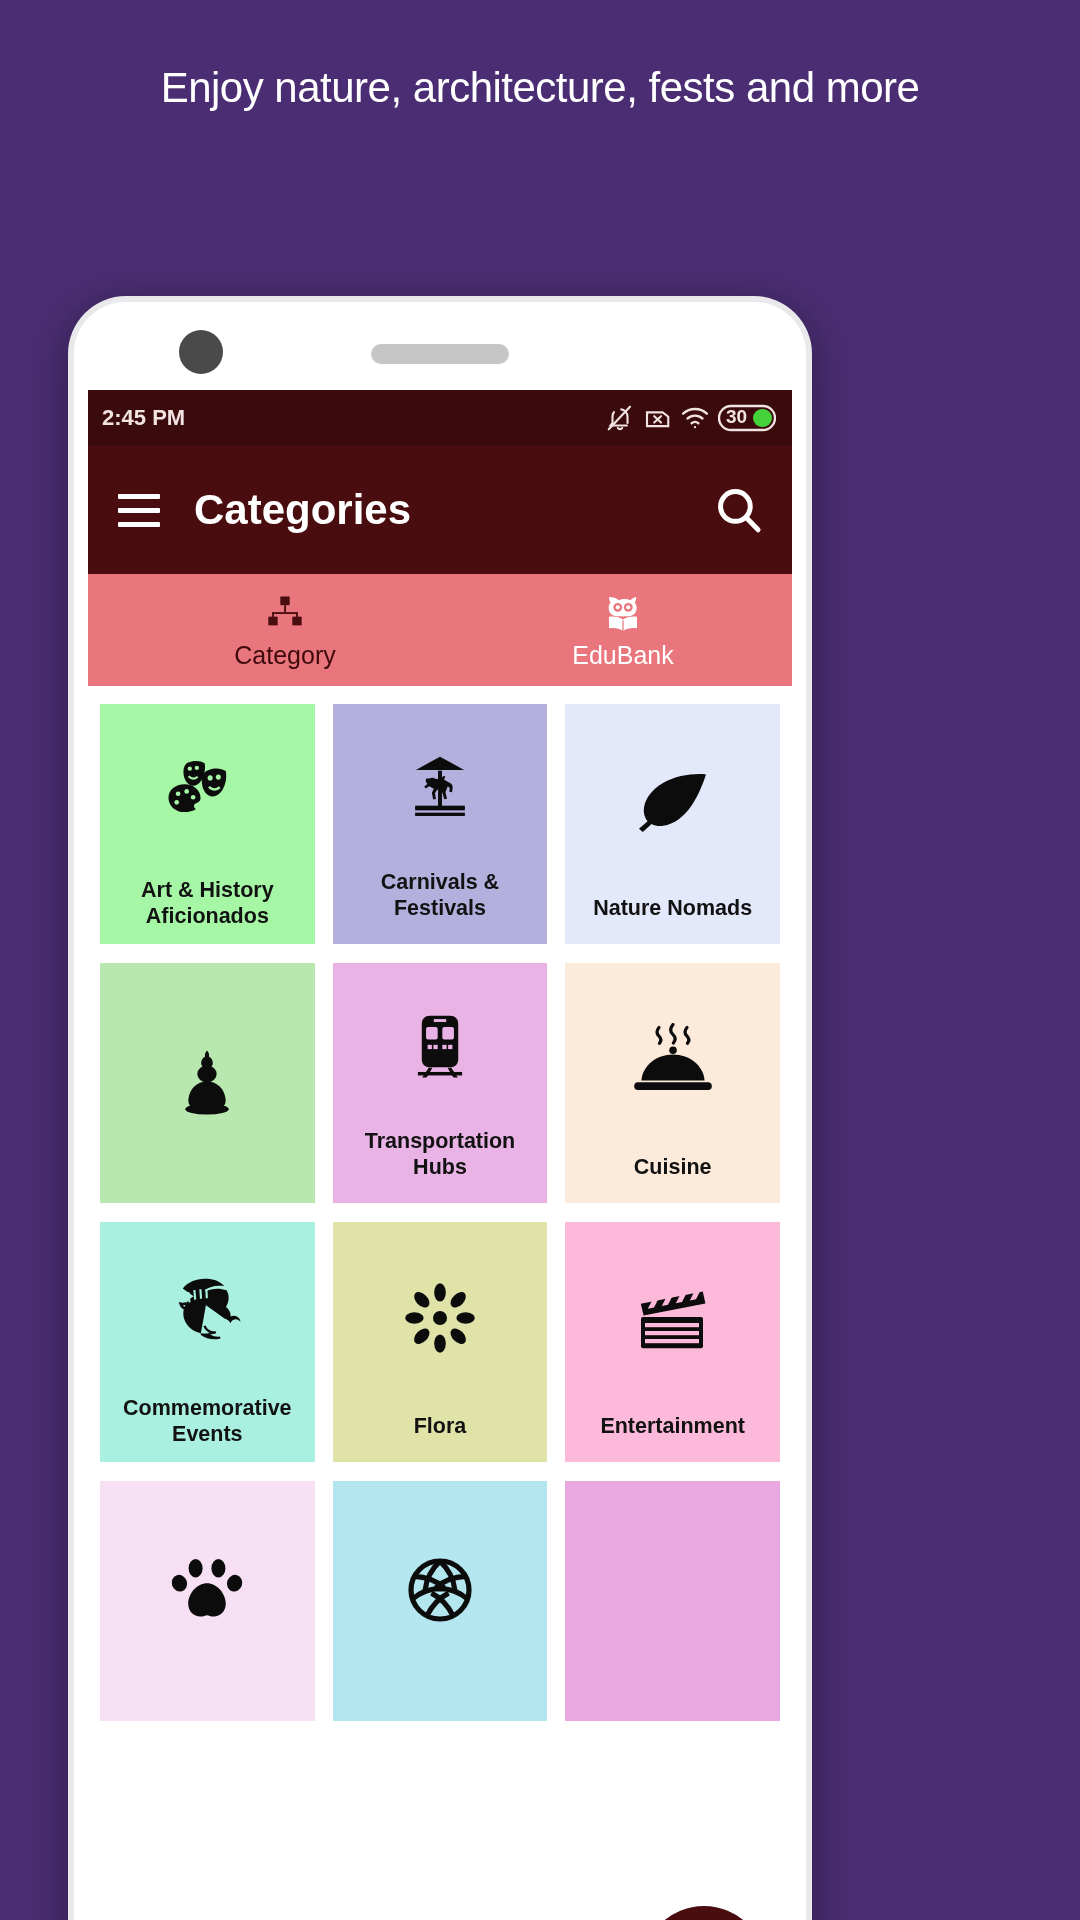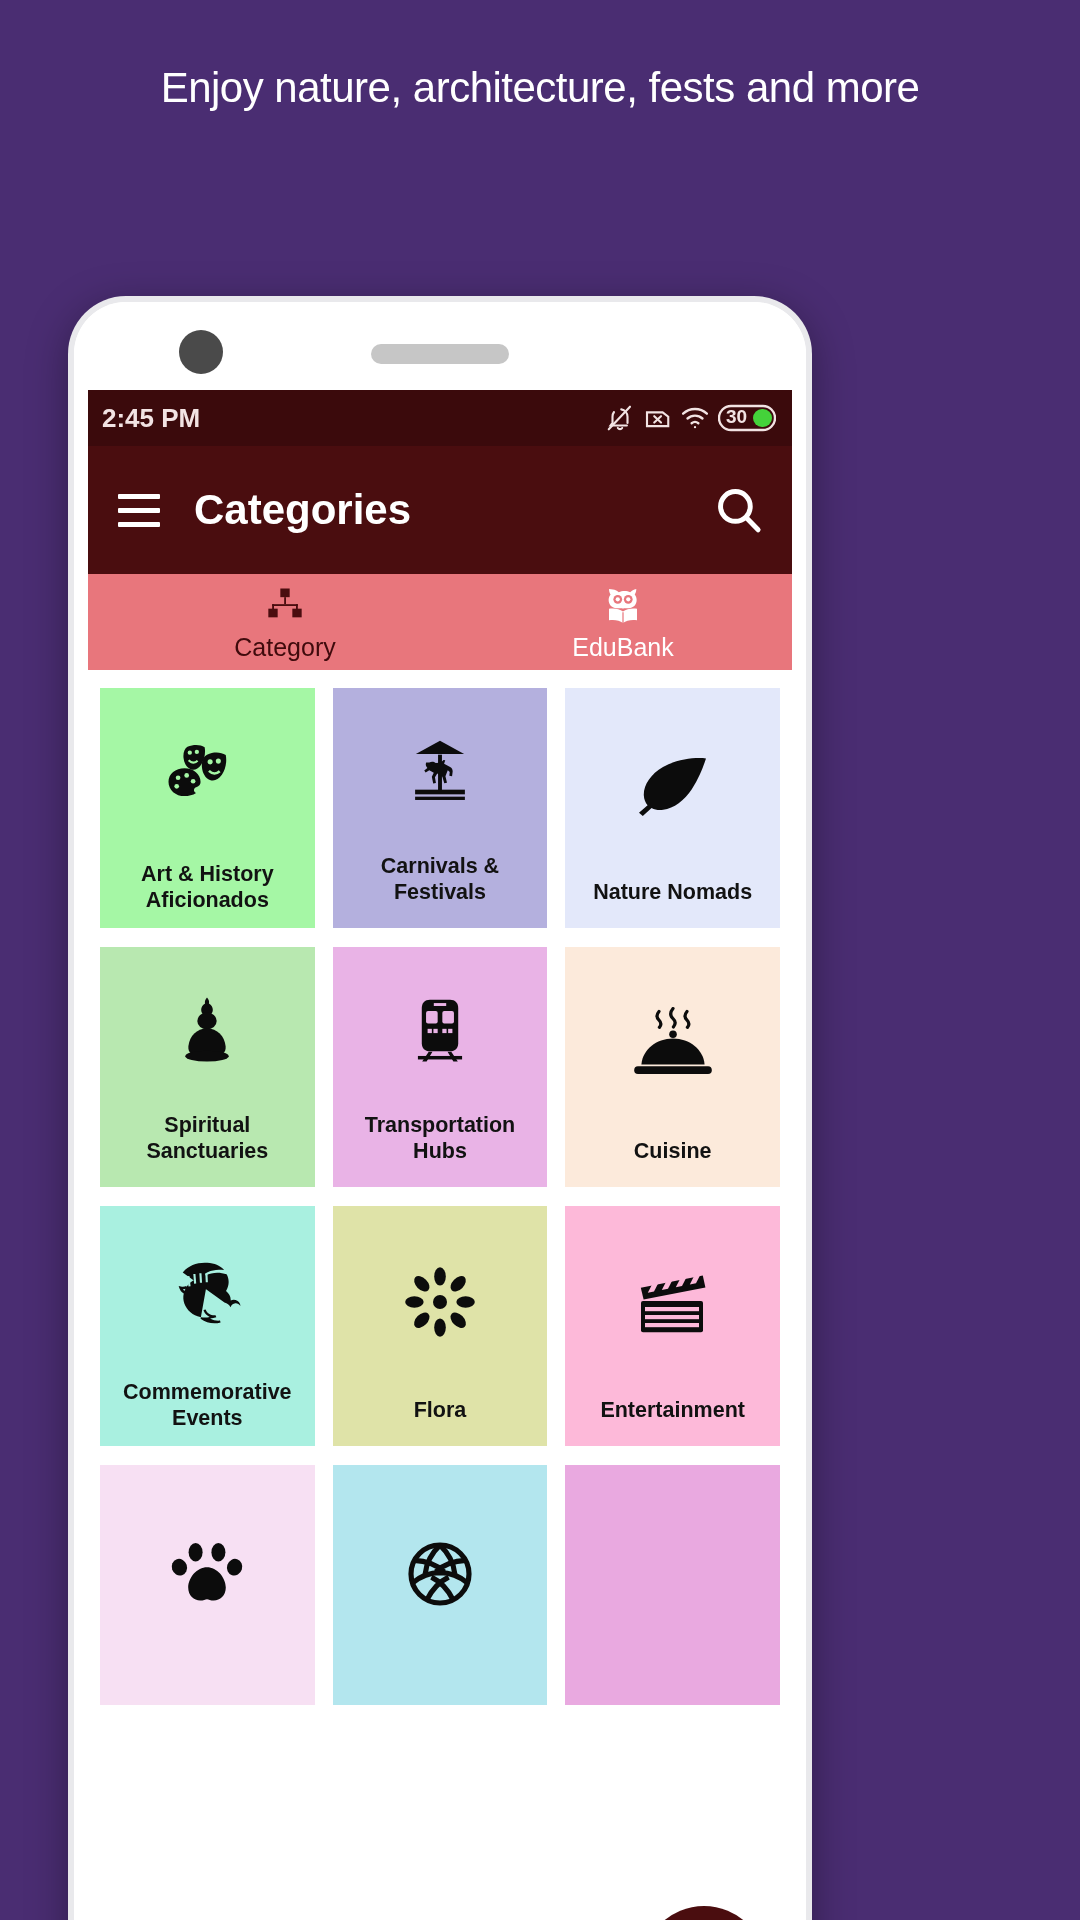--- a/index.html
+++ b/index.html
@@ -81,21 +81,21 @@
   
   .statusbar {
     height: 56px;
     background: #3b0a0c;
     display: flex;
     align-items: center;
     justify-content: space-between;
     padding: 0 16px 0 14px;
     color: #f2e3e3;
   }
-  .clock { font-size: 26px; font-weight: bold; letter-spacing: 0px; }
+  .clock { font-size: 22px; font-weight: bold; letter-spacing: 0px; }
   .status-icons { display: flex; align-items: center; gap: 7px; }
   .status-icons svg { display: block; }
 
   
   .appbar {
     height: 128px;
     background: #4a0d0f;
     display: flex;
     align-items: center;
     padding: 0 26px 0 30px;
@@ -106,21 +106,21 @@
   .appbar-title {
     color: #ffffff;
     font-size: 42px;
     font-weight: bold;
     flex: 1;
   }
   .search-btn { width: 54px; height: 54px; cursor: pointer; }
 
   
   .tabbar {
-    height: 96px;
+    height: 112px;
     background: #e8767c;
     display: flex;
     padding-left: 28px;
   }
   .tab {
     flex: 1;
     display: flex;
     flex-direction: column;
     align-items: center;
     justify-content: center;
@@ -332,21 +332,20 @@
 
         <div class="card" style="background:#b8e8b0">
           <div class="card-icon">
             <svg width="62" height="70" viewBox="0 0 32 36" fill="#0c0c0c">
               <path d="M16 1.2c.9 1 1.3 2 1 3.1 1.3.8 2 1.9 2 3.2 0 1-.4 1.9-1.1 2.5h-3.8c-.7-.6-1.1-1.5-1.1-2.5 0-1.3.7-2.4 2-3.2-.3-1.1.1-2.1 1-3.1z"></path>
               <ellipse cx="16" cy="13.4" rx="5" ry="4.4"></ellipse>
               <path d="M16 17.2c5.3 0 9 3.9 9.6 9.1.2 1.8-.3 3.2-1.4 3.9H7.8c-1.1-.7-1.6-2.1-1.4-3.9.6-5.2 4.3-9.1 9.6-9.1z"></path>
               <ellipse cx="16" cy="31.5" rx="11.2" ry="2.8"></ellipse>
             </svg>
           </div>
-          <div class="card-label">Spiritual Sanctuaries</div>
         </div>
 
         <div class="card" style="background:#e9b3e6">
           <div class="card-icon">
             <svg width="62" height="70" viewBox="0 0 32 36" fill="#0c0c0c">
               <path d="M10.8 2.4h10.4c2.6 0 4.2 1.7 4.2 4.2v18.2c0 2.5-1.6 4.2-4.2 4.2H10.8c-2.6 0-4.2-1.7-4.2-4.2V6.6c0-2.5 1.6-4.2 4.2-4.2z"></path>
               <rect x="12.8" y="4.1" width="6.4" height="1.5" fill="#e9b3e6"></rect>
               <rect x="8.8" y="8.2" width="6" height="6.4" rx="1" fill="#e9b3e6"></rect>
               <rect x="17.2" y="8.2" width="6" height="6.4" rx="1" fill="#e9b3e6"></rect>
               <rect x="9.6" y="17.4" width="2.2" height="2.2" fill="#e9b3e6"></rect>

